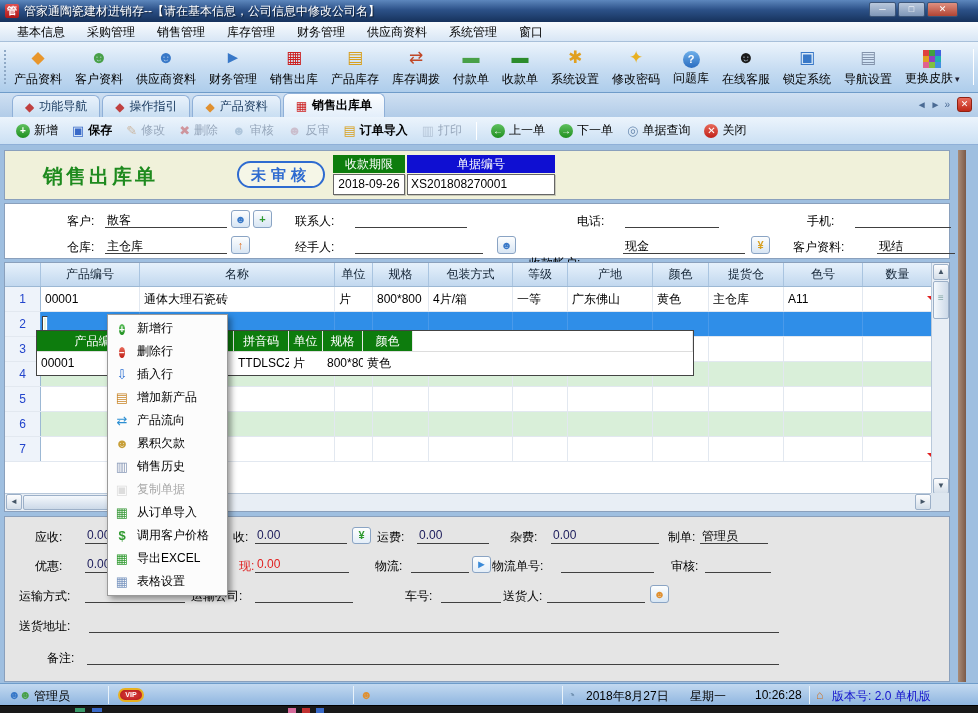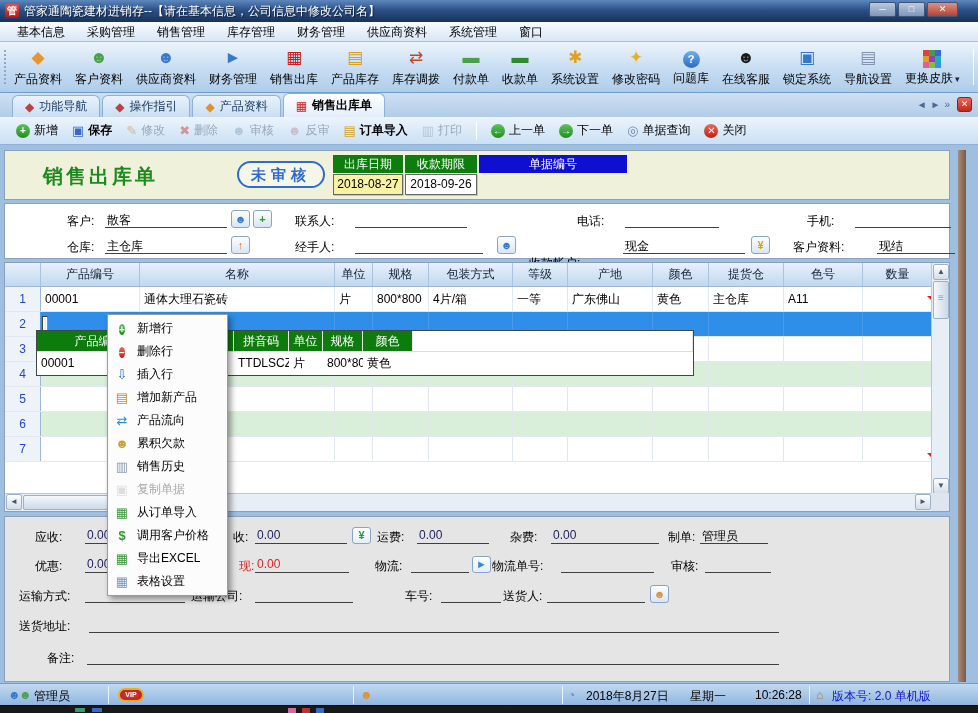--- a/index.html
+++ b/index.html
@@ -313,30 +313,27 @@
     <div class="fbtn">
         <span class="ccirc cred">✕</span>
         <span>关闭</span>
       </div>
   </div>
 
   <div class="doc-head">
     <div class="doc-title">销售出库单</div>
     <div class="stamp">未审核</div>
     <div class="dh-cols">
-      <div class="dh-col" style="width:70px">
-        <div class="dh-h g">出库日期</div>
-        <div class="dh-v y">2018-08-27</div>
-      </div>
       <div class="dh-col" style="width:72px">
         <div class="dh-h g">收款期限</div>
         <div class="dh-v">2018-09-26</div>
       </div>
       <div class="dh-col" style="width:148px">
         <div class="dh-h b">单据编号</div>
+        <div class="dh-v l">XS201808270001</div>
       </div>
     </div>
   </div>
 
   <div class="info">
     <span class="abs lab" style="left:62px;top:9px">客户:</span>
     <span class="abs fval" style="left:100px;top:8px;width:122px">散客</span>
     <span class="abs sbtn" style="left:226px;top:6px;color:#3878c8">☻</span>
     <span class="abs sbtn" style="left:248px;top:6px;color:#2f9a2f;font-weight:bold">+</span>
     <span class="abs lab" style="left:290px;top:9px">联系人:</span>

